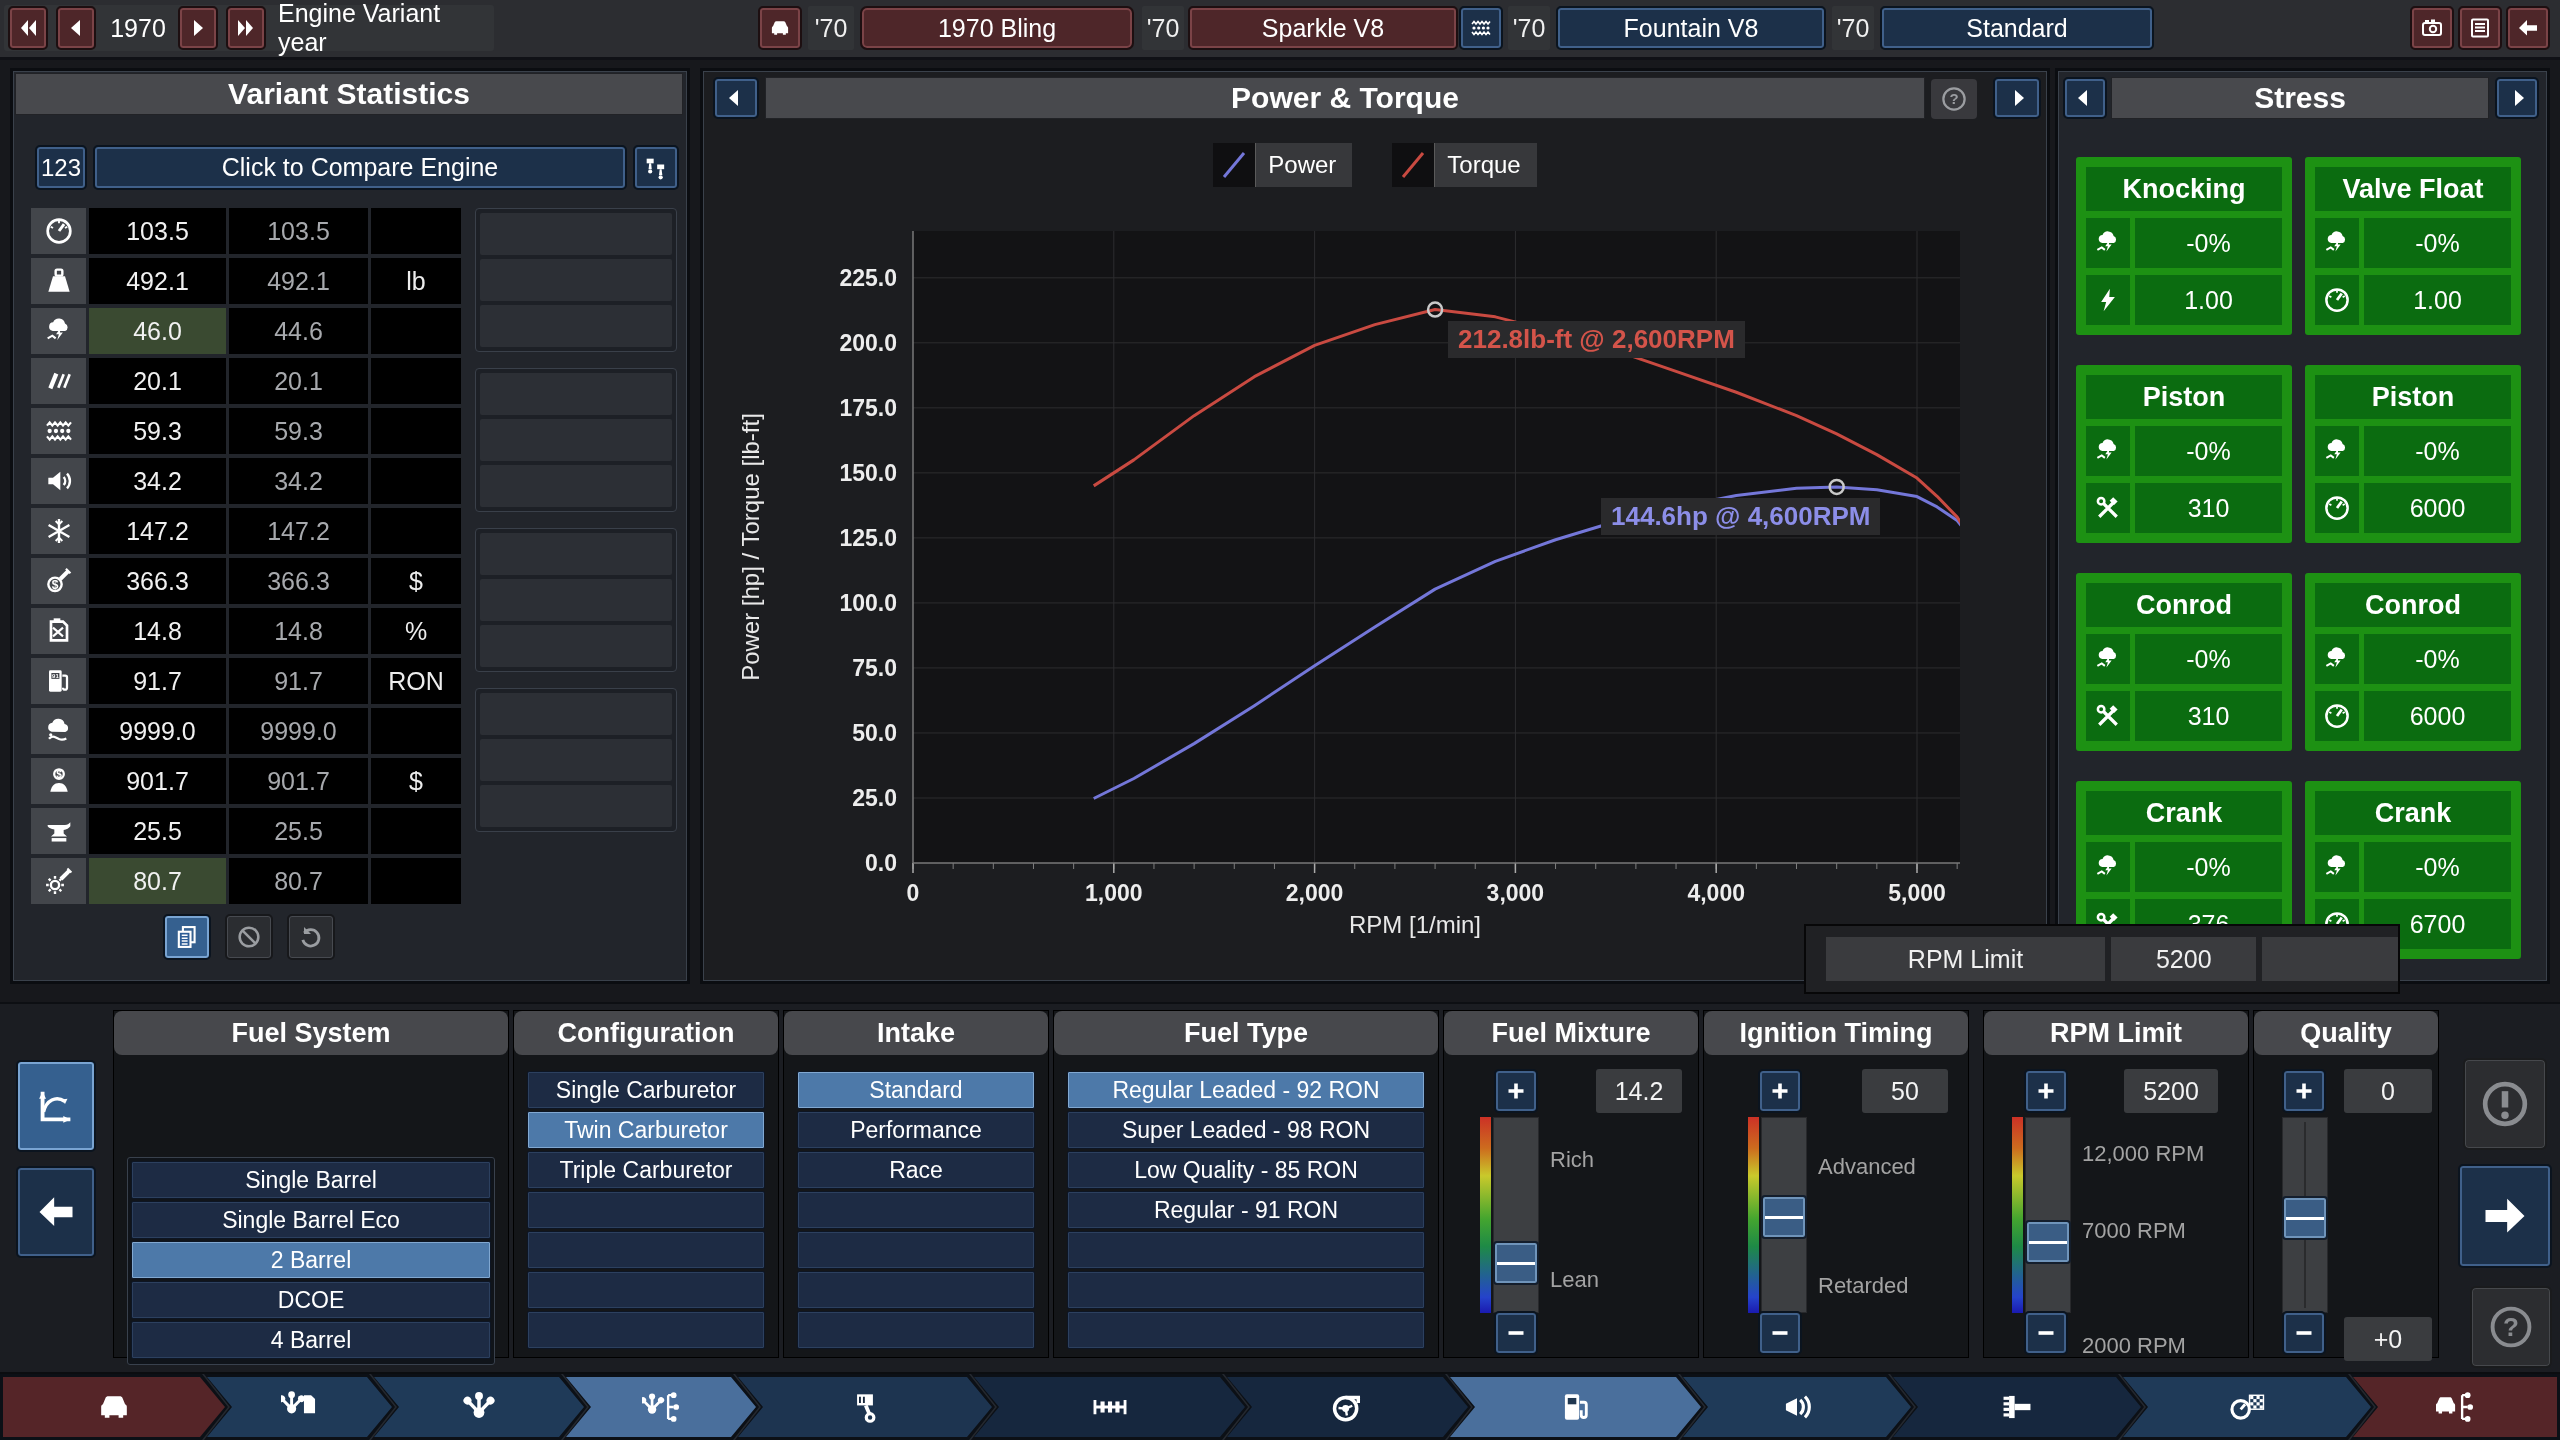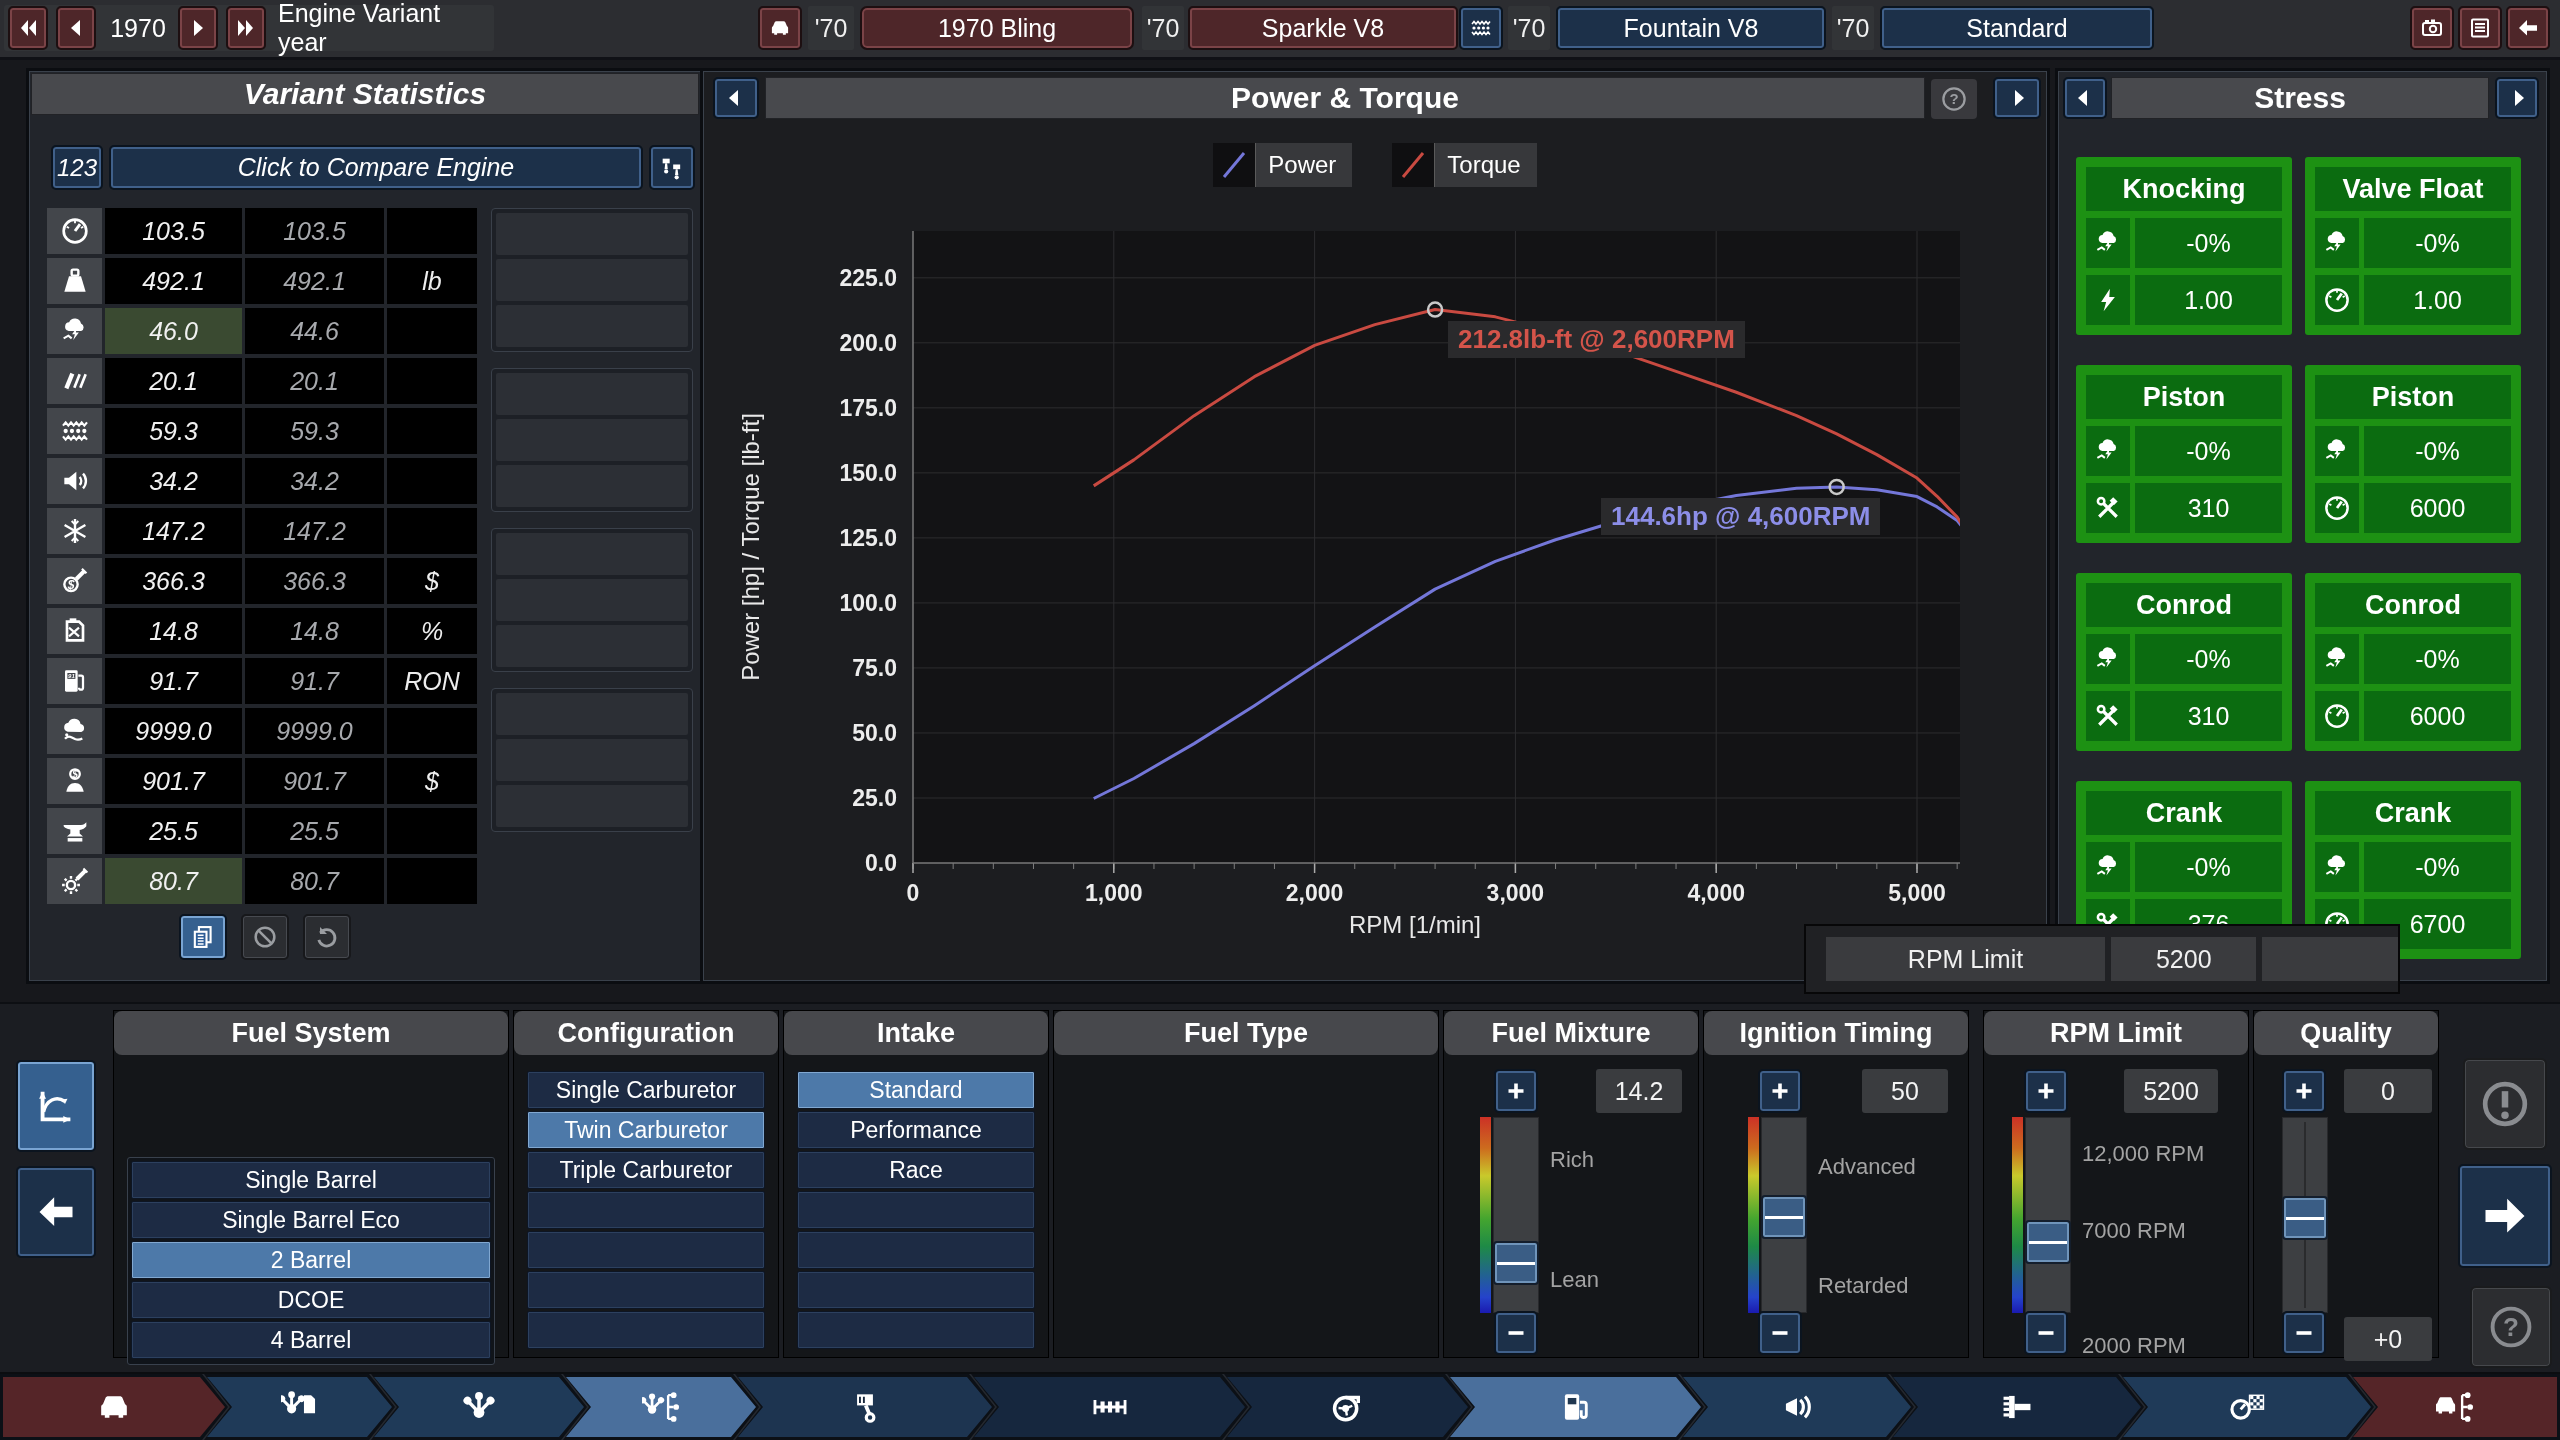--- a/index.html
+++ b/index.html
@@ -15,21 +15,21 @@
   .bnavy{background:#1c3049;border:2px solid #0b141f;box-shadow:inset 0 0 0 2px #three;box-shadow:inset 0 0 0 2px #40608a;border-radius:5px;color:#fff;}
   .bgray{background:#2c2d30;border:2px solid #1a1b1d;box-shadow:inset 0 0 0 1px #46484c;border-radius:6px;color:#8a8c90;}
   .bsel{background:#35608f;border:2px solid #0b141f;box-shadow:inset 0 0 0 2px #79a4d2;border-radius:5px;color:#fff;}
   .ib{position:absolute;top:6px;width:40px;height:44px;}
   .ib .ic{width:24px;height:24px;}
   .ic{display:block;}
   .ic svg{width:100%;height:100%;display:block;}
   .ttext{position:absolute;top:6px;height:44px;font-size:25px;}
   
   .panel{position:absolute;background:#22252b;border:3px solid #0b0d11;box-shadow:inset 0 0 0 1px #3a414b;box-sizing:border-box;}
-  #variant-panel{left:26px;top:68px;width:680px;height:916px;font-style:italic;}
+  #variant-panel{left:10px;top:68px;width:680px;height:916px;}
   #chart-panel{left:700px;top:68px;width:1350px;height:916px;background:#1c1d20;}
   #stress-panel{left:2055px;top:68px;width:495px;height:916px;}
   .hdrbar{position:absolute;background:#48494d;border:1px solid #212226;display:flex;align-items:center;justify-content:center;font-size:30px;font-weight:600;color:#fff;box-sizing:border-box;}
   
   .srow{display:flex;height:46px;margin-bottom:4px;gap:3px;}
   .scell{background:#000000;display:flex;align-items:center;justify-content:center;font-size:25px;box-sizing:border-box;}
   .sicon{width:55px;background:#43464b;}
   .sicon .ic{width:32px;height:32px;}
   .sval{width:137px;color:#f1f1f1;}
   .sval.dim{width:139px;color:#a7a9ad;}
@@ -880,20 +880,30 @@
           <div class="opt">Race</div>
           <div class="opt"></div>
           <div class="opt"></div>
           <div class="opt"></div>
           <div class="opt"></div>
         </div>
     </div>
 
     <div class="col" style="left:1053px;width:386px;">
       <div class="colhdr">Fuel Type</div>
+      <div class="opts" style="top:60px;">
+
+      <div class="opt sel">Regular Leaded -  92 RON</div>
+          <div class="opt">Super Leaded -  98 RON</div>
+          <div class="opt">Low Quality - 85 RON</div>
+          <div class="opt">Regular - 91 RON</div>
+          <div class="opt"></div>
+          <div class="opt"></div>
+          <div class="opt"></div>
+        </div>
     </div>
 
     <div class="col" style="left:1443px;width:256px;">
       <div class="colhdr">Fuel Mixture</div>
       <div class="btn bnavy plusbtn" style="left:50px;top:58px;">
           <span class="ic">
             <svg viewBox="0 0 24 24">
               <path d="M10.2 4.5h3.6v5.7h5.7v3.6h-5.7v5.7h-3.6v-5.7H4.5v-3.6h5.7z" fill="currentColor"></path>
             </svg>
           </span>

